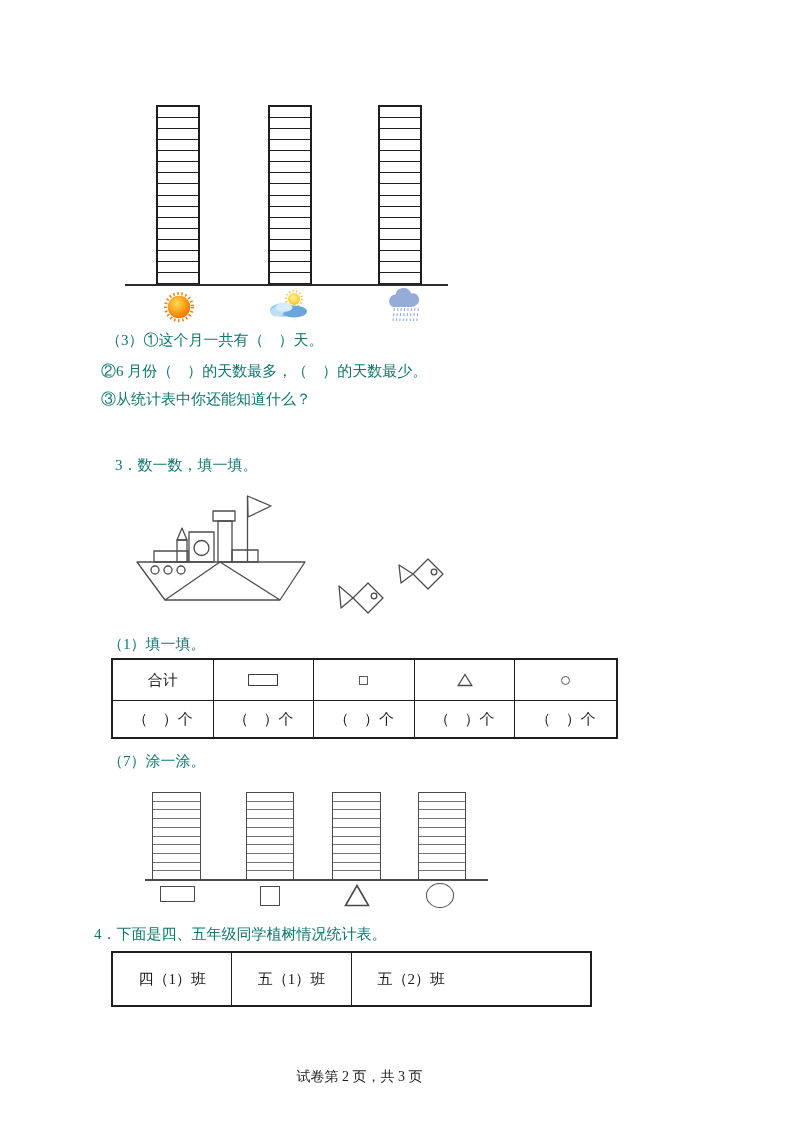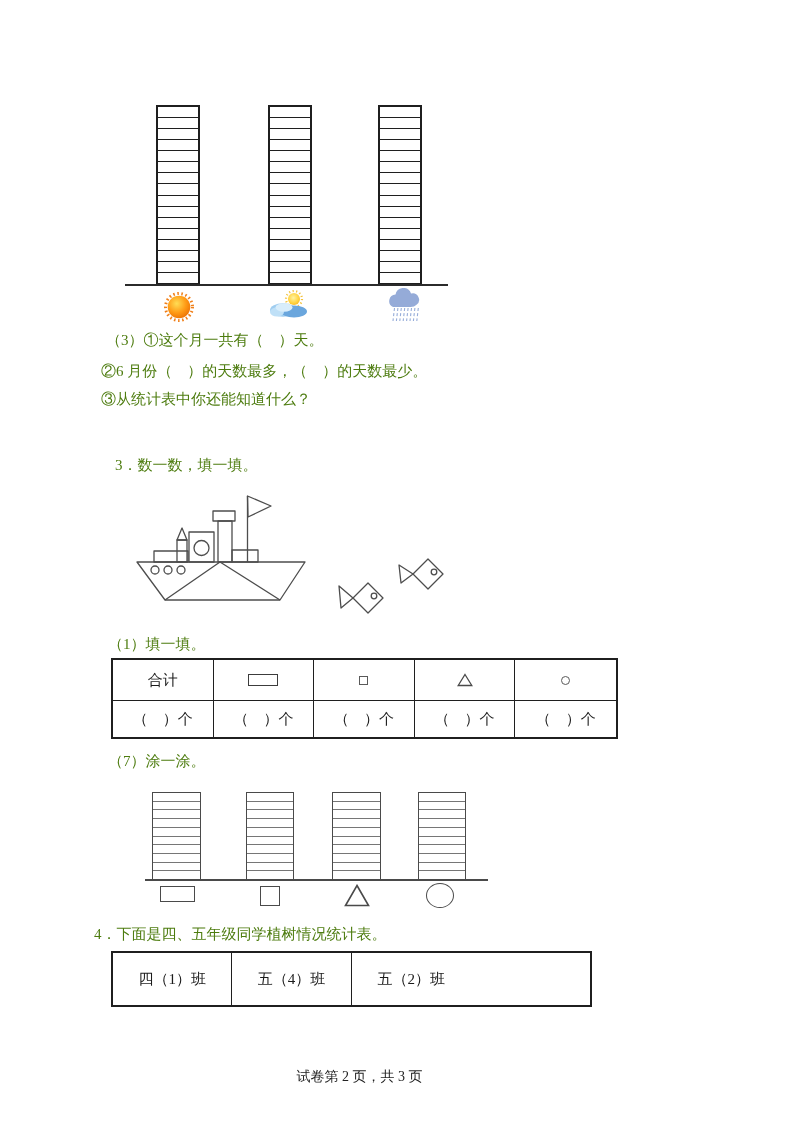--- a/index.html
+++ b/index.html
@@ -1,18 +1,18 @@
 <!DOCTYPE html>
 <html><head>
 <meta charset="utf-8">
 <style>
   html,body{margin:0;padding:0;background:#ffffff;}
   .page{position:relative;width:793px;height:1122px;background:#fff;overflow:hidden;
         font-family:"Liberation Serif","DejaVu Serif",serif;color:#1b1b1b;}
-  .txt{position:absolute;font-size:15px;white-space:nowrap;color:#4d7c0f;}
+  .txt{position:absolute;font-size:15px;white-space:nowrap;color:#0f766e;}
   
   .tally{position:absolute;box-sizing:border-box;display:flex;flex-direction:column;background:#fff;}
   .tally1{border:2px solid #1f1f1f;}
   .tally1 .cell{flex:1;border-bottom:1.6px solid #1f1f1f;}
   .tally2{border:1.5px solid #4a4a4a;}
   .tally2 .cell{flex:1;border-bottom:1px solid #767676;}
   .tally .cell:last-child{border-bottom:none;}
   .baseline{position:absolute;background:#2b2b2b;}
   
   .wtable{position:absolute;display:grid;box-sizing:border-box;border:2px solid #1f1f1f;background:#fff;}
@@ -251,18 +251,18 @@
   <svg style="left:344px;top:884px;" width="26" height="23" viewBox="0 0 26 23">
     <polygon points="13,1.5 24.5,21.5 1.5,21.5" fill="none" stroke="#4a4a4a" stroke-width="1.6"></polygon>
   </svg>
   <div class="shp shp-circle-lg" style="left:426px;top:883px;"></div>
 
   <div class="txt" style="left:94px;top:925px;">4．下面是四、五年级同学植树情况统计表。</div>
 
   <div class="wtable" style="left:111px;top:951px;width:481px;height:56px;
        grid-template-columns:repeat(4,1fr);grid-template-rows:1fr;">
     <div class="tcell last-row">四（1）班</div>
-    <div class="tcell last-row">五（4）班</div>
+    <div class="tcell last-row">五（1）班</div>
     <div class="tcell last-row last-col">五（2）班</div>
   </div>
 
   <div class="footer">试卷第 2 页，共 3 页</div>
 </div>
 
 </body></html>

